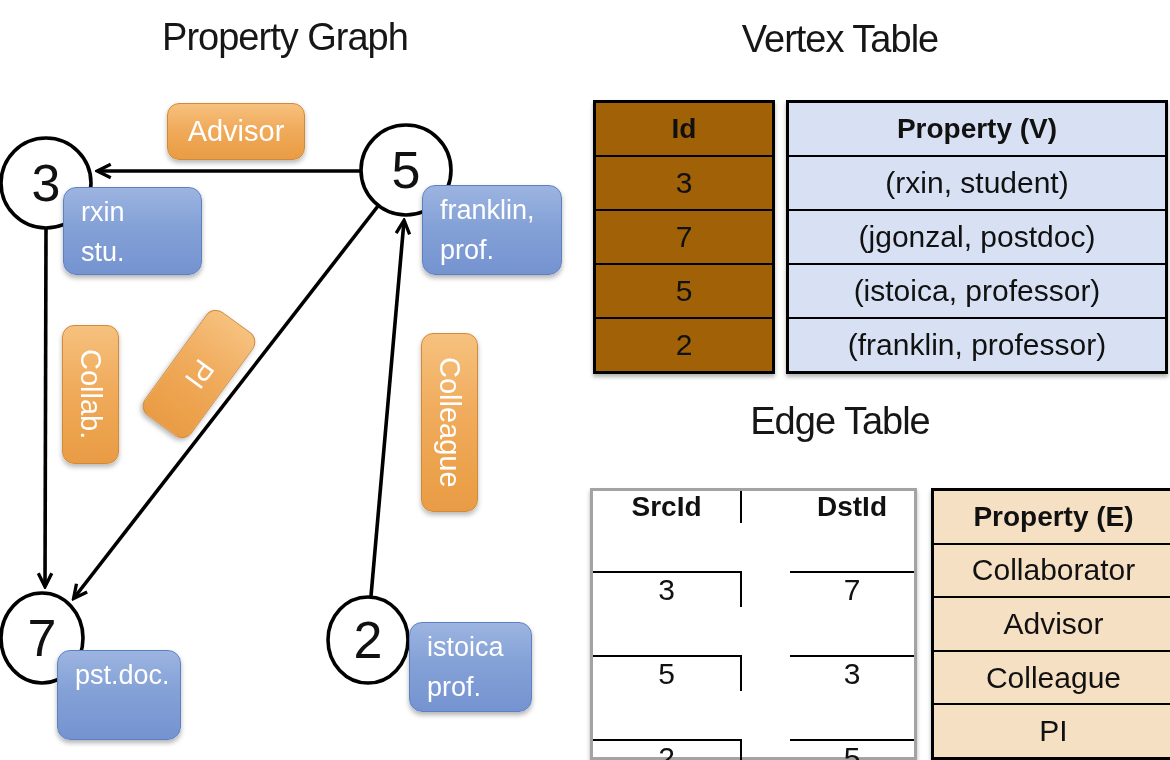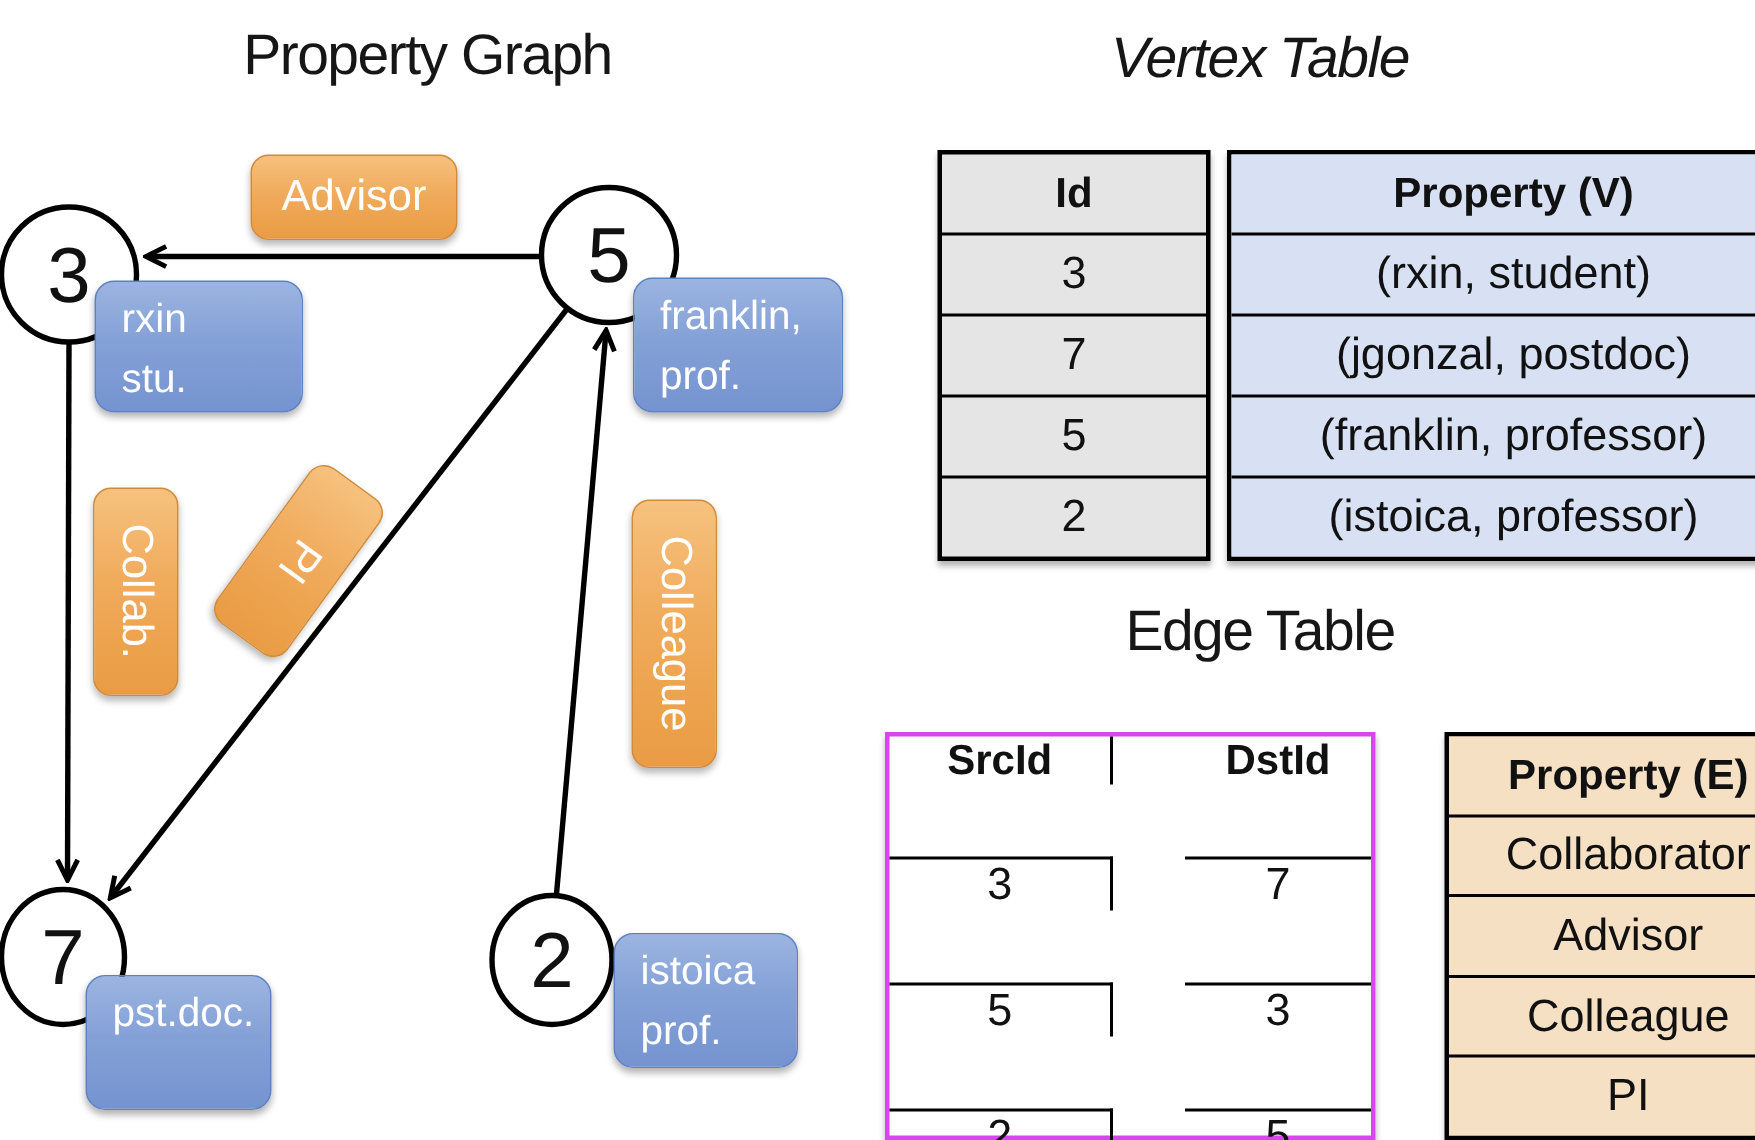--- a/index.html
+++ b/index.html
@@ -48,40 +48,39 @@
     line-height:40px;
     padding:4px 10px 0 17px;
     box-shadow:0 3px 5px rgba(0,0,0,0.3);
   }
   .prop-box span { display:block; }
 
   
   .tcol {
     position:absolute;
     border:3px solid #000;
-    background:#e5e5e5;
+    background:#a16207;
     display:flex; flex-direction:column;
     box-shadow:0 3px 4px rgba(0,0,0,0.3);
-    margin-left:32px;
   }
   .tcol .cell {
     flex:1;
     display:flex; align-items:center; justify-content:center;
     font-size:30px;
     border-top:2px solid #000;
     white-space:nowrap;
   }
   .tcol .cell:first-child { border-top:none; }
   .tcol .cell.head { font-weight:bold; font-size:28px; }
   .tcol.blue  .cell { background:#d8e1f3; }
   .tcol.peach .cell { background:#f6e0c4; }
 
   .tgrid {
     position:absolute;
-    border:3px solid #d946ef;
+    border:3px solid #a3a3a3;
     background:#ffffff;
     display:grid;
     grid-template-columns:149px 1fr;
     grid-auto-rows:1fr;
     box-shadow:0 3px 4px rgba(0,0,0,0.3);
     gap:48px;
   }
   .tgrid .cell {
     display:flex; align-items:center; justify-content:center;
     font-size:30px;
@@ -140,36 +139,36 @@
   <span>prof.</span>
 </div>
 <div class="prop-box" style="left:57px; top:650px; width:95px; height:84px;">
   <span>pst.doc.</span>
 </div>
 <div class="prop-box" style="left:380px; top:622px; width:94px; height:84px;margin-left:29px;">
   <span>istoica</span>
   <span>prof.</span>
 </div>
 
-<div class="panel-title" style="left:585px; top:18px; width:510px;font-style:italic;">Vertex Table</div>
+<div class="panel-title" style="left:585px; top:18px; width:510px;">Vertex Table</div>
 
 <div class="tcol" style="left:593px; top:100px; width:176px; height:268px;">
   <div class="cell head">Id</div>
   <div class="cell">3</div>
   <div class="cell">7</div>
   <div class="cell">5</div>
   <div class="cell">2</div>
 </div>
 
 <div class="tcol blue" style="left:786px; top:100px; width:376px; height:268px;">
   <div class="cell head">Property (V)</div>
   <div class="cell">(rxin, student)</div>
   <div class="cell">(jgonzal, postdoc)</div>
+  <div class="cell">(istoica, professor)</div>
   <div class="cell">(franklin, professor)</div>
-  <div class="cell">(istoica, professor)</div>
 </div>
 
 <div class="panel-title" style="left:585px; top:400px; width:510px;">Edge Table</div>
 
 <div class="tgrid" style="left:590px; top:488px; width:321px; height:266px;">
   <div class="cell head">SrcId</div>
   <div class="cell head">DstId</div>
   <div class="cell">3</div>
   <div class="cell">7</div>
   <div class="cell">5</div>

